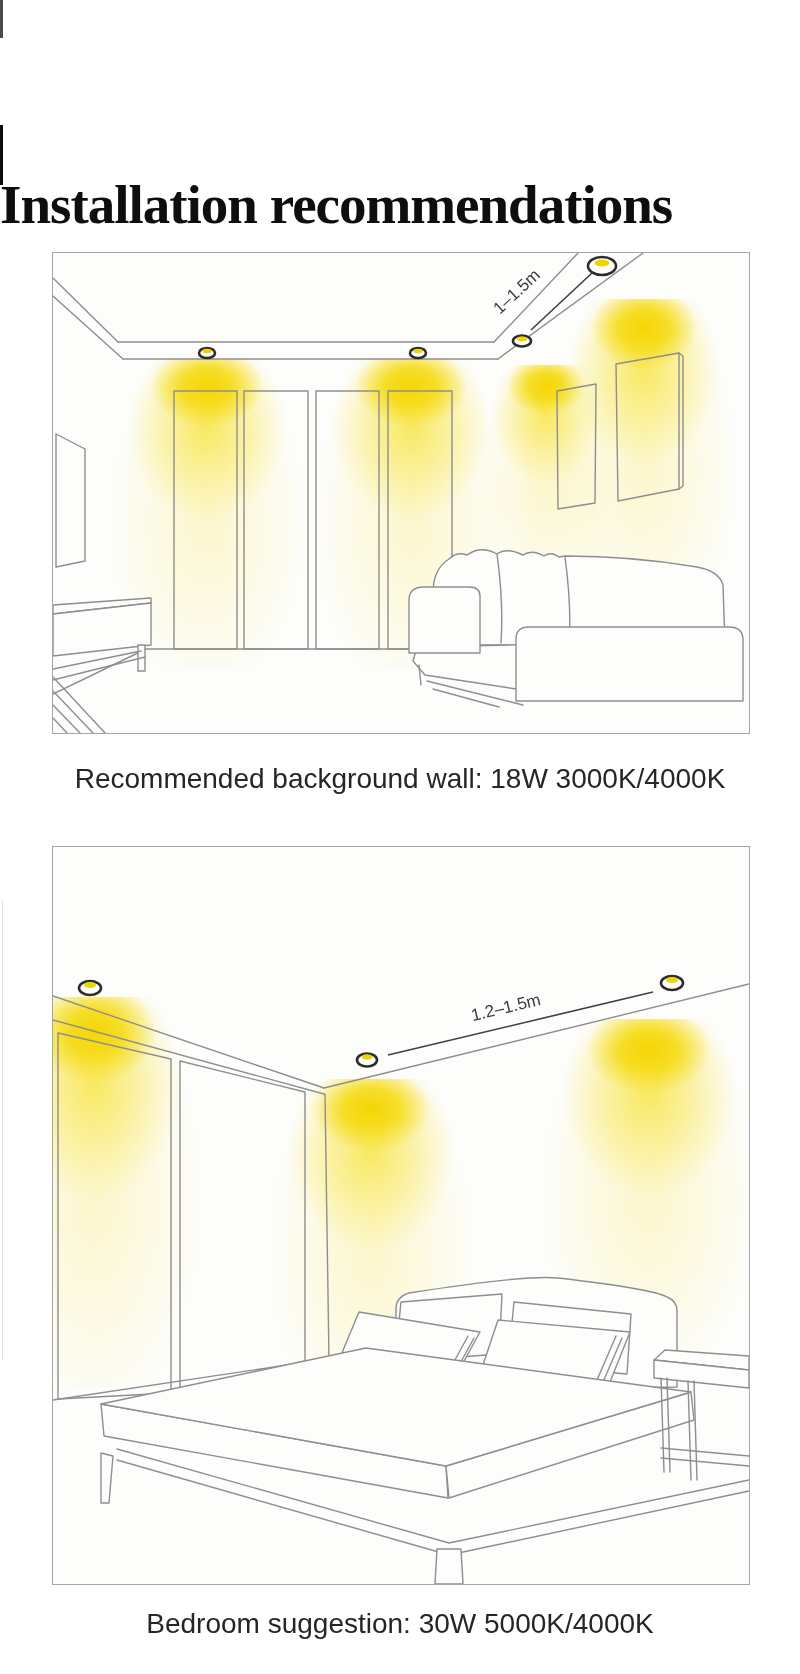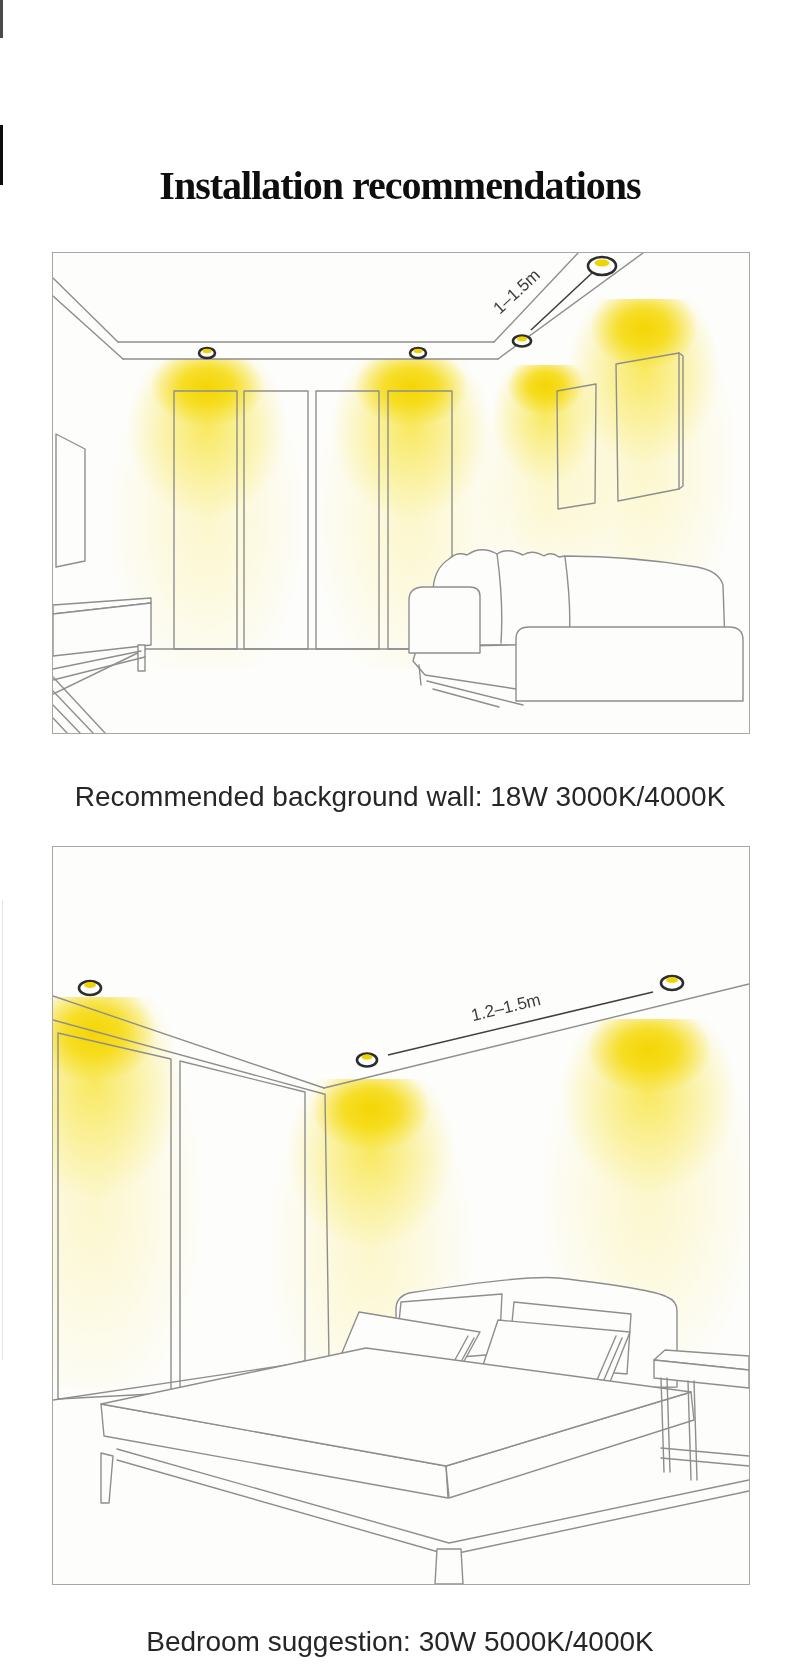--- a/index.html
+++ b/index.html
@@ -2,23 +2,23 @@
 <html><head>
 <meta charset="utf-8">
 <style>
   html,body{margin:0;padding:0;}
   body{
     width:800px;height:1674px;position:relative;background:#ffffff;
     font-family:"Liberation Sans","DejaVu Sans",sans-serif;overflow:hidden;
   }
   .edge-bar{position:absolute;left:0;}
   .page-title{
-    position:absolute;top:136px;left:0;width:800px;text-align:center;
+    position:absolute;top:136px;left:0;width:800px;text-align:left;
     font-family:"Liberation Serif","DejaVu Serif",serif;font-weight:700;
-    font-size:40px;line-height:1.15;color:#0e0e0e;letter-spacing:-1px;
+    font-size:55px;line-height:1.15;color:#0e0e0e;letter-spacing:-1px;
   }
   .figure{
     position:absolute;left:52px;width:696px;border:1.5px solid #a6a6a6;
     background:#fdfdfc;overflow:hidden;
   }
   #figure-living{top:252px;height:480px;}
   #figure-bedroom{top:846px;height:737px;}
   .figure svg{position:absolute;left:0;top:0;}
   .glow{
     position:absolute;pointer-events:none;
@@ -28,21 +28,21 @@
       radial-gradient(ellipse 54% 58% at 50% 52%, rgba(251,240,150,0.48) 0%, rgba(253,247,205,0) 100%);
   }
   .dim-label{
     position:absolute;font-family:"Liberation Sans","DejaVu Sans",sans-serif;
     font-size:17px;color:#3c3c3c;white-space:nowrap;
   }
   #dim-label-1{left:464px;top:39px;transform:translate(-50%,-50%) rotate(-43deg);}
   #dim-label-2{left:453px;top:161px;transform:translate(-50%,-50%) rotate(-13.5deg);}
   .caption{
     position:absolute;left:0;width:800px;text-align:center;
-    font-size:28px;line-height:1.2;color:#262626;letter-spacing:0px;margin-top:18px;
+    font-size:28px;line-height:1.2;color:#262626;letter-spacing:0px;
   }
   #caption-living{top:762px;}
   #caption-bedroom{top:1607px;}
   .lineart{stroke:#8e8e8e;stroke-width:1.4;fill:none;stroke-linejoin:round;stroke-linecap:round;}
   .fillwhite{fill:#fdfdfc;}
   .dimline{stroke:#3f3f3f;stroke-width:1.6;}
   .lampring{stroke:#2d2d2d;stroke-width:2.6;fill:#ffffff;}
   .lampdot{fill:#f0d400;stroke:none;}
 </style>
 </head>

